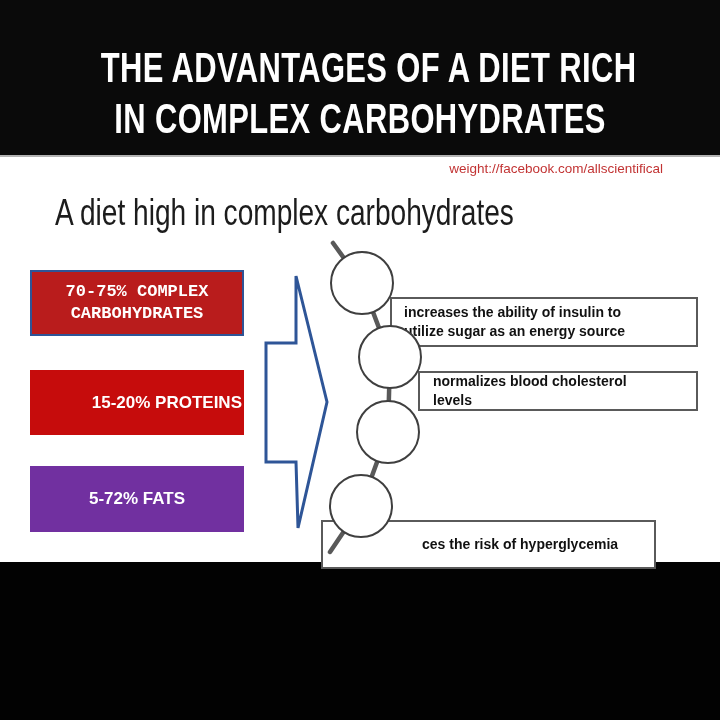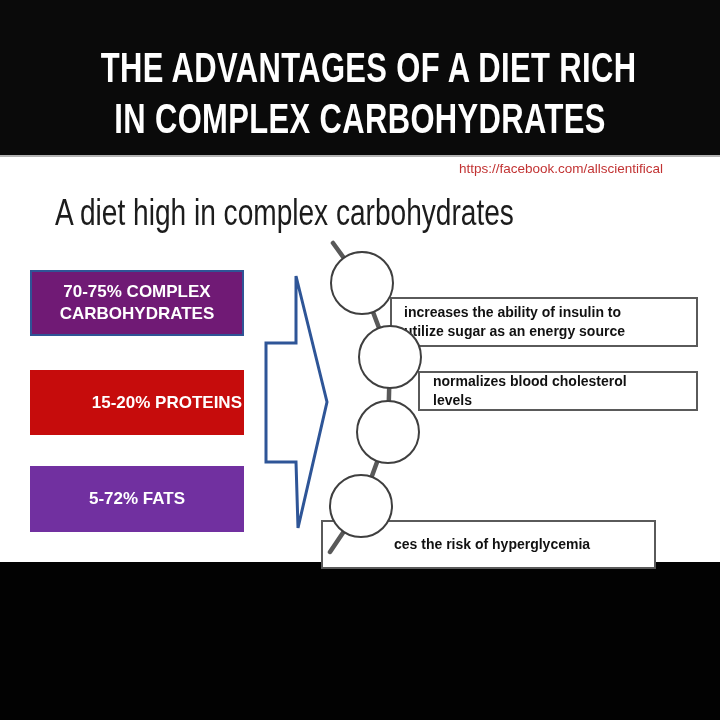--- a/index.html
+++ b/index.html
@@ -43,43 +43,43 @@
   
   .benefit{
     position:absolute;box-sizing:border-box;background:#ffffff;
     border:2px solid #5a5a5a;display:flex;align-items:center;
     font-weight:700;font-size:14px;line-height:19px;color:#111111;
     white-space:pre-line;z-index:1;margin-top:38px;
   }
   .b1{left:390px;top:102px;width:308px;height:50px;padding-left:12px;}
   .b2{left:418px;top:176px;width:280px;height:40px;padding-left:13px;}
   .b3{left:410px;top:250px;width:290px;height:50px;padding-left:19px;}
-  .b4{left:321px;top:325px;width:335px;height:49px;padding-left:71px;}
+  .b4{left:321px;top:325px;width:335px;height:49px;padding-left:99px;}
   
   .diagram{position:absolute;top:0;left:0;z-index:2;pointer-events:none;}
   
   .footer{position:absolute;top:562px;left:0;width:720px;height:158px;background:#020202;}
 </style>
 </head>
 <body>
 
 <div class="header">
   <div class="title">
     <div>THE ADVANTAGES OF A DIET RICH</div>
     <div>IN COMPLEX CARBOHYDRATES</div>
   </div>
 </div>
 
 <div class="content">
 
-  <a class="fb-link" id="fb-link" href="#" style="color: rgb(194, 51, 51);">https://facebook.com/allscientifical</a>
+  <a class="fb-link" id="fb-link" href="#" style="color: rgb(194, 51, 51);">weight://facebook.com/allscientifical</a>
 
   <div class="heading">A diet high in complex carbohydrates</div>
 
-  <div class="macro m1" style="background: #701a75; border-color: rgb(47, 84, 150);">
+  <div class="macro m1" style="background: #b91c1c; border-color: rgb(47, 84, 150); font-family: Liberation Mono, monospace;">
     <span>70-75% COMPLEX
 CARBOHYDRATES</span>
   </div>
   <div class="macro m2" style="background: rgb(198, 12, 12); border-color: rgb(198, 12, 12);">
     <span>15-20% PROTEINS</span>
   </div>
   <div class="macro m3" style="background: rgb(113, 48, 160); border-color: rgb(113, 48, 160);">
     <span>5-72% FATS</span>
   </div>
 

